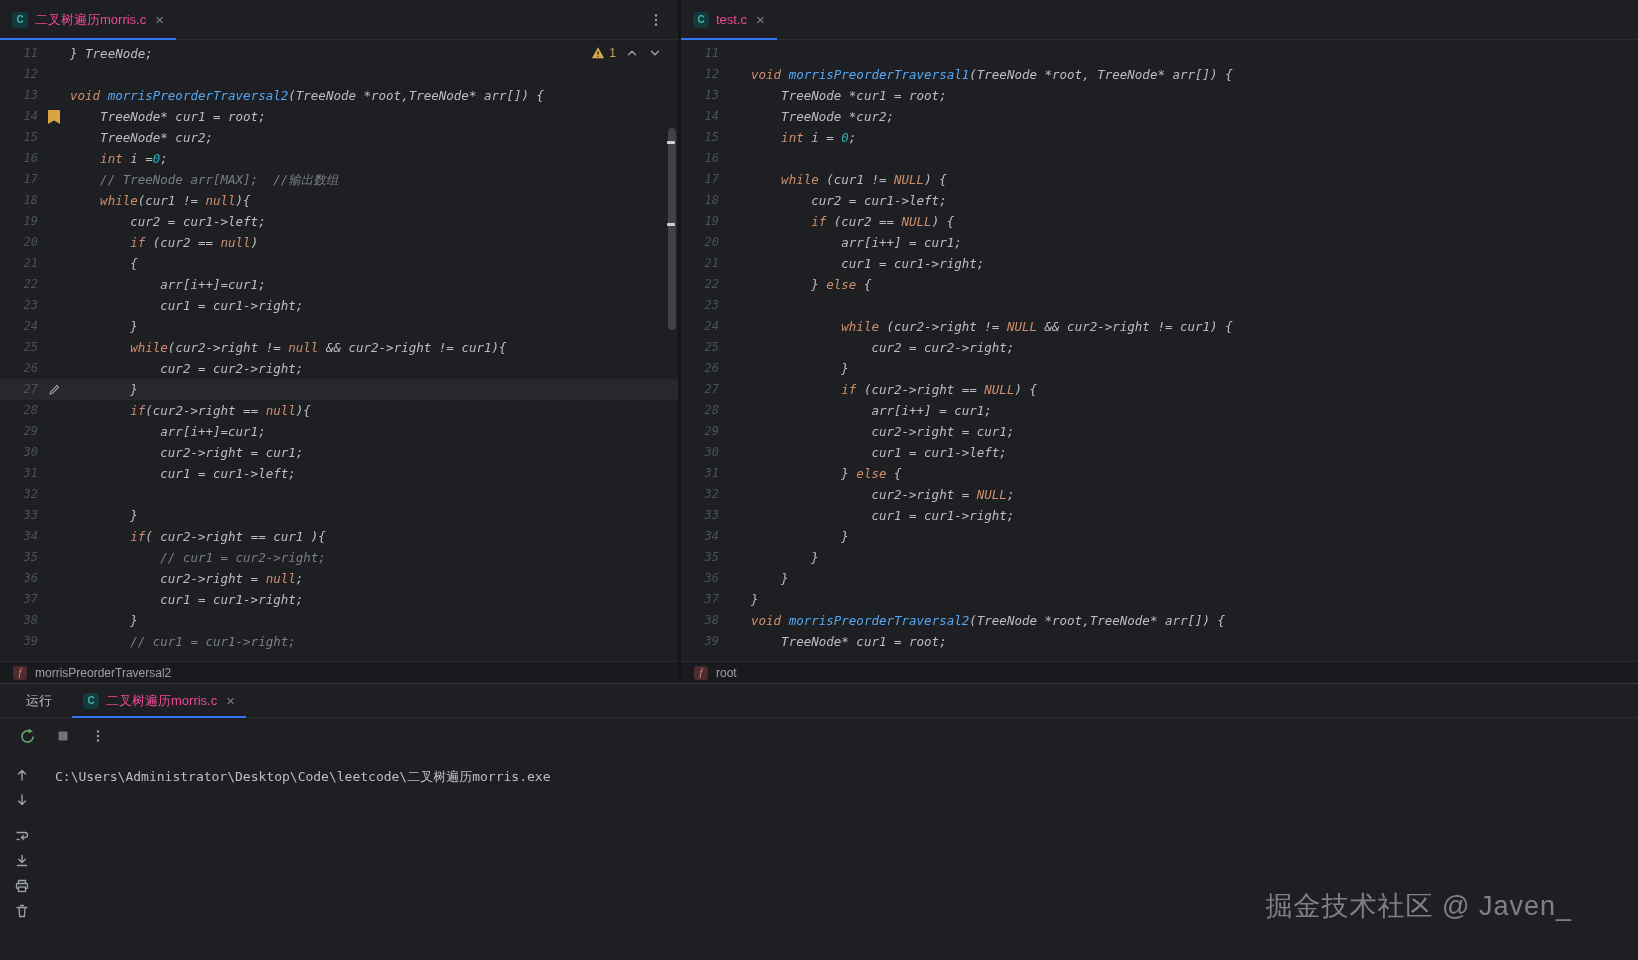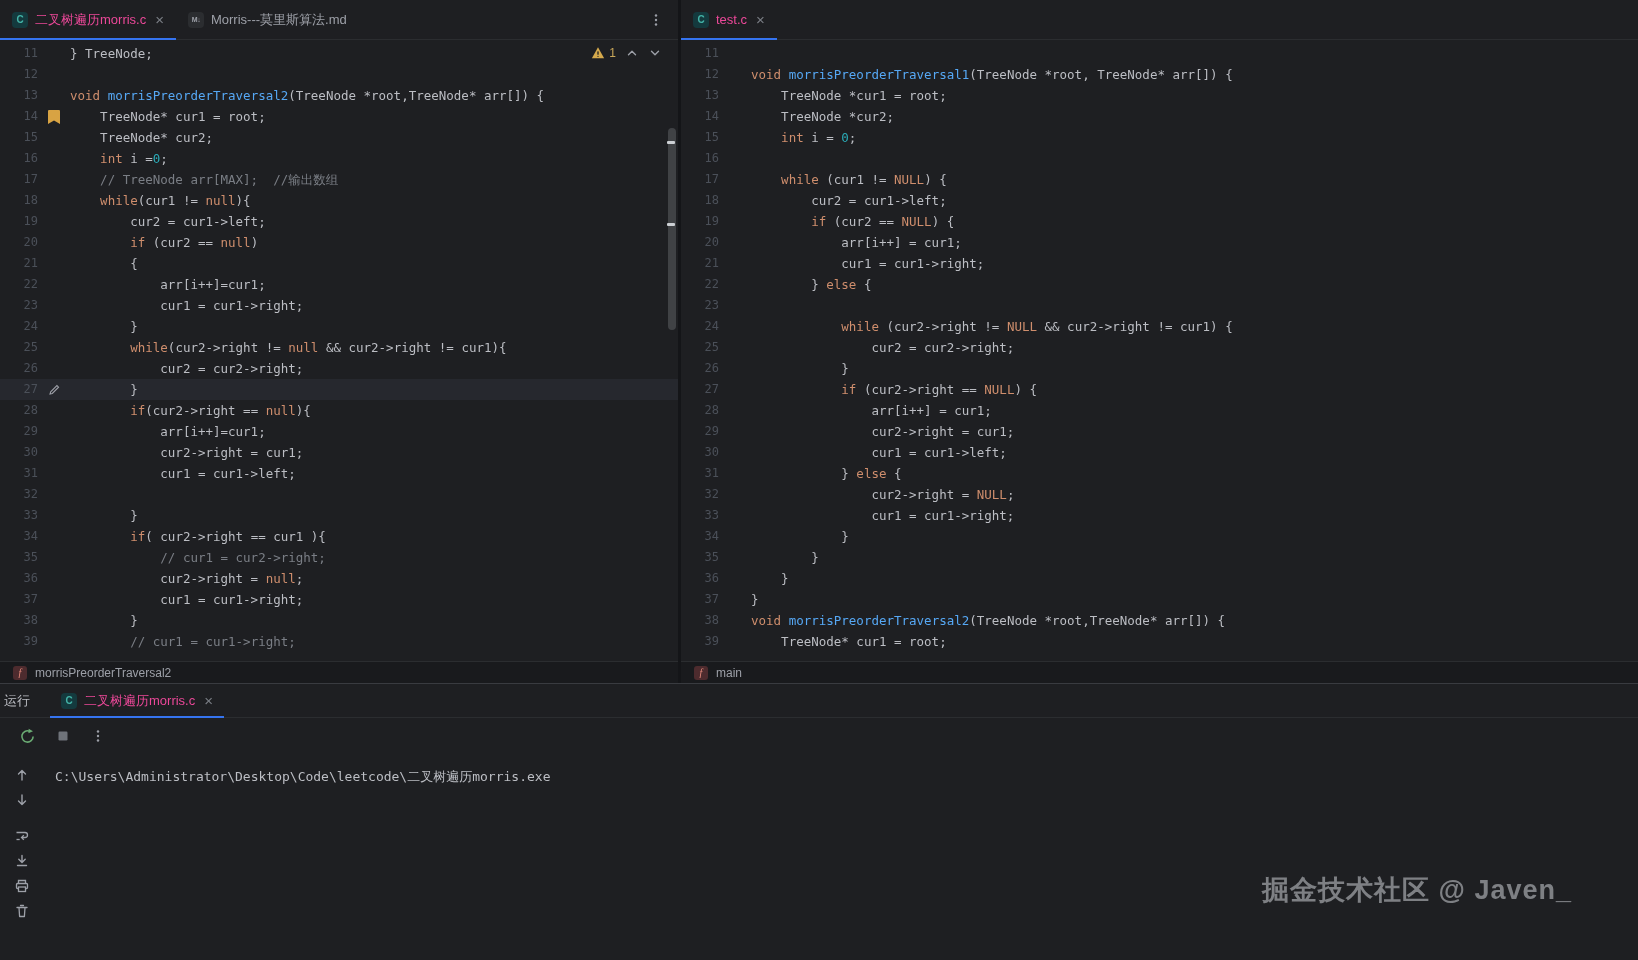--- a/index.html
+++ b/index.html
@@ -19,21 +19,21 @@
   .tab-label.vcs-green { color: #ec4899; }
   .tab-close { color: #7a7e85; font-size: 15px; line-height: 1; margin-left: 2px; }
   .tabbar-more { margin-left: auto; display: flex; align-items: center; padding: 0 14px; }
 
   .file-icon { width: 16px; height: 16px; border-radius: 4px; display: flex; align-items: center; justify-content: center; font-weight: bold; flex: none; }
   .c-icon { background: #143a3e; color: #43b3a7; font-size: 10px; }
   .md-icon { background: #2b2d30; color: #9da0a8; font-size: 7px; letter-spacing: -0.5px; }
 
   .editor { position: relative; flex: 1; overflow: hidden; background: #1e1f22; padding-top: 3px;
             font-family: "DejaVu Sans Mono", monospace; font-size: 12.5px; }
-  .code-row { display: flex; height: 21px; line-height: 21px; white-space: pre; }
+  .code-row { display: flex; height: 21px; line-height: 21px; white-space: pre; font-style: italic; }
   .code-row.current { background: #26282e; }
   .gutter-num { width: 38px; flex: none; text-align: right; color: #4b5059; font-size: 12px; }
   .gutter-icon { width: 32px; flex: none; display: flex; align-items: center; justify-content: center; }
   .code-text { flex: 1; color: #bcbec4; }
   .kw { color: #cf8e6d; }
   .fn { color: #56a8f5; }
   .num { color: #2aacb8; }
   .cm { color: #7a7e85; margin-top: 19px; }
 
   .inspection-widget { position: absolute; top: 6px; right: 16px; display: flex; align-items: center; gap: 9px;
@@ -46,53 +46,49 @@
 
   .breadcrumb { height: 22px; flex: none; display: flex; align-items: center; gap: 8px; padding: 0 13px;
                 background: #191a1d; border-top: 1px solid #2b2d30; font-size: 12px; color: #9da0a8; }
   .fn-icon { width: 14px; height: 14px; border-radius: 3px; background: #4d2b2e; color: #e58a7c;
              font-size: 10px; font-style: italic; display: flex; align-items: center; justify-content: center; flex: none;
              font-family: "Liberation Serif", serif; }
 
   
   .bottom-panel { position: relative; height: 277px; border-top: 1px solid #393b40; background: #1e1f22; }
   .bottom-header { height: 34px; display: flex; align-items: stretch; border-bottom: 1px solid #2b2d30; }
-  .bottom-title { display: flex; align-items: center; padding: 0 20px 0 4px; font-size: 13px; color: #bcbec4; }
+  .bottom-title { display: flex; align-items: center; padding: 0 20px 0 26px; font-size: 13px; color: #bcbec4; }
   .bottom-tab { position: relative; display: flex; align-items: center; gap: 7px; padding: 0 11px; font-size: 13px; }
   .bottom-tab.active::after { content:""; position:absolute; left:0; right:0; bottom:-1px; height:2px; background:#3574f0; }
 
   .console-toolbar { height: 36px; display: flex; align-items: center; gap: 19px; padding-left: 19px; }
   .console-body { display: flex; height: 206px; }
   .console-gutter { width: 44px; flex: none; display: flex; flex-direction: column; align-items: center; padding-top: 13px; gap: 9px; }
   .console-gutter .gap { height: 2px; }
   .console-output { flex: 1; padding: 14px 0 4px 11px; font-family: "DejaVu Sans Mono", monospace;
                     font-size: 13px; line-height: 18px; color: #bcbec4; white-space: pre; }
 
-  .watermark { position: absolute; right: 66px; bottom: 52px; font-size: 27px; font-weight: bold;
+  .watermark { position: absolute; right: 66px; bottom: 36px; font-size: 27px; font-weight: normal;
                color: rgba(190,193,198,0.6); letter-spacing: 1px; }
 
   .icon-btn { display: flex; align-items: center; justify-content: center; }
 </style>
 </head>
 <body>
 
 <div class="ide">
 
   <div class="editor-area">
 
     <section class="pane pane-left">
       <div class="tabbar">
         <div class="tab active">
           <span class="file-icon c-icon">C</span>
           <span class="tab-label vcs-green">二叉树遍历morris.c</span>
           <span class="tab-close">×</span>
-        </div>
-        <div class="tab">
-          <span class="file-icon md-icon">M↓</span>
-          <span class="tab-label">Morris---莫里斯算法.md</span>
         </div>
         <div class="tabbar-more icon-btn">
           <svg width="16" height="16" viewBox="0 0 16 16">
               <circle cx="8" cy="3.5" r="1.2" fill="#9da0a8"></circle>
               <circle cx="8" cy="8" r="1.2" fill="#9da0a8"></circle>
               <circle cx="8" cy="12.5" r="1.2" fill="#9da0a8"></circle>
             </svg>
         </div>
       </div>
 
@@ -203,21 +199,21 @@
             <div class="code-row"><div class="gutter-num">35</div><div class="gutter-icon"></div><div class="code-text">        }</div></div>
             <div class="code-row"><div class="gutter-num">36</div><div class="gutter-icon"></div><div class="code-text">    }</div></div>
             <div class="code-row"><div class="gutter-num">37</div><div class="gutter-icon"></div><div class="code-text">}</div></div>
             <div class="code-row"><div class="gutter-num">38</div><div class="gutter-icon"></div><div class="code-text"><span class="kw">void</span> <span class="fn">morrisPreorderTraversal2</span>(TreeNode *root,TreeNode* arr[]) {</div></div>
             <div class="code-row"><div class="gutter-num">39</div><div class="gutter-icon"></div><div class="code-text">    TreeNode* cur1 = root;</div></div>
           </div>
       </div>
 
       <div class="breadcrumb">
         <span class="fn-icon">f</span>
-        <span>main</span>
+        <span>root</span>
       </div>
     </section>
   </div>
 
   <div class="bottom-panel">
     <div class="bottom-header">
       <div class="bottom-title">运行</div>
       <div class="bottom-tab active">
         <span class="file-icon c-icon">C</span>
         <span class="tab-label vcs-green">二叉树遍历morris.c</span>

